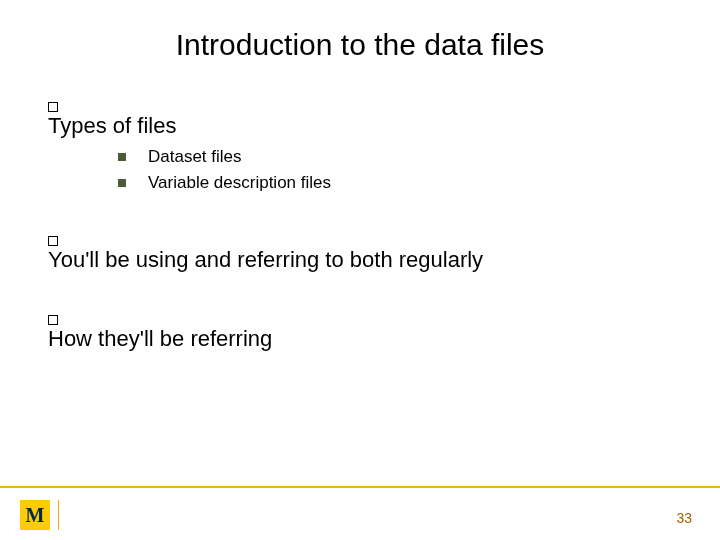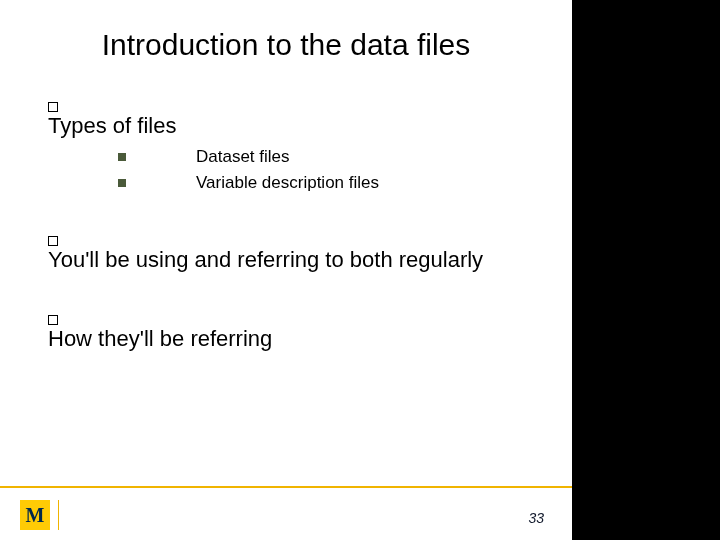--- a/index.html
+++ b/index.html
@@ -1,34 +1,34 @@
 <!DOCTYPE html>
 <html><head>
 <meta charset="utf-8">
 <style>
   * { margin: 0; padding: 0; box-sizing: border-box; }
   html, body { width: 720px; height: 540px; background: #000; }
   .slide {
-    width: 572px; height: 540px; background: #fff; position: relative;
+    width: 720px; height: 540px; background: #fff; position: relative;
     font-family: Verdana, Geneva, sans-serif; color: #000;
   }
   .title {
     text-align: center; font-size: 30px; font-weight: 400;
     padding-top: 28px; padding-bottom: 18px;
     font-family: Verdana, Geneva, sans-serif;
   }
   .content { padding: 0 48px 0 48px; }
   .l1 { display: flex; align-items: flex-start; margin-top: 14px; flex-direction: column; }
   .l1 .bullet-sq {
     width: 10px; height: 10px; border: 1.5px solid #000; background: #fff;
     margin-top: 8px; margin-right: 22px; flex: 0 0 auto;
   }
   .l1 .txt { font-size: 22px; line-height: 1.25; }
   .subs { margin-top: 6px; margin-left: 70px; }
-  .l2 { display: flex; align-items: flex-start; margin-top: 4px; gap: 48px; }
+  .l2 { display: flex; align-items: flex-start; margin-top: 4px; }
   .l2 .bullet-fill {
     width: 8px; height: 8px; background: #4a5a3a;
     margin-top: 7px; margin-right: 22px; flex: 0 0 auto;
   }
   .l2 .txt { font-size: 17px; line-height: 1.3; }
   .gap { height: 20px; }
   .footer {
     position: absolute; left: 0; right: 0; bottom: 0; height: 54px;
     border-top: 2px solid #f0b400;
   }
@@ -39,21 +39,21 @@
   .logo-m {
     width: 30px; height: 30px; background: #ffcb05; display: flex;
     align-items: center; justify-content: center; color: #00274c;
     font-weight: 900; font-size: 20px; font-family: Georgia, serif;
   }
   .logo-divider { width: 1px; height: 30px; background: #f0b400; }
   .logo-text { display: flex; flex-direction: column; line-height: 1; }
   .logo-text .big { color: #00274c; font-size: 12px; letter-spacing: 0.5px; font-weight: 700; }
   .logo-text .small { color: #00274c; font-size: 6px; letter-spacing: 0.8px; margin-top: 2px; }
   .pagenum {
-    position: absolute; right: 28px; bottom: 14px; font-size: 14px; color: #0f172a; font-style: italic;
+    position: absolute; right: 28px; bottom: 14px; font-size: 14px; color: #a16207;
   }
 </style>
 </head>
 <body>
 
 <div class="slide">
 
   <div class="title">Introduction to the data files</div>
 
   <div class="content">

